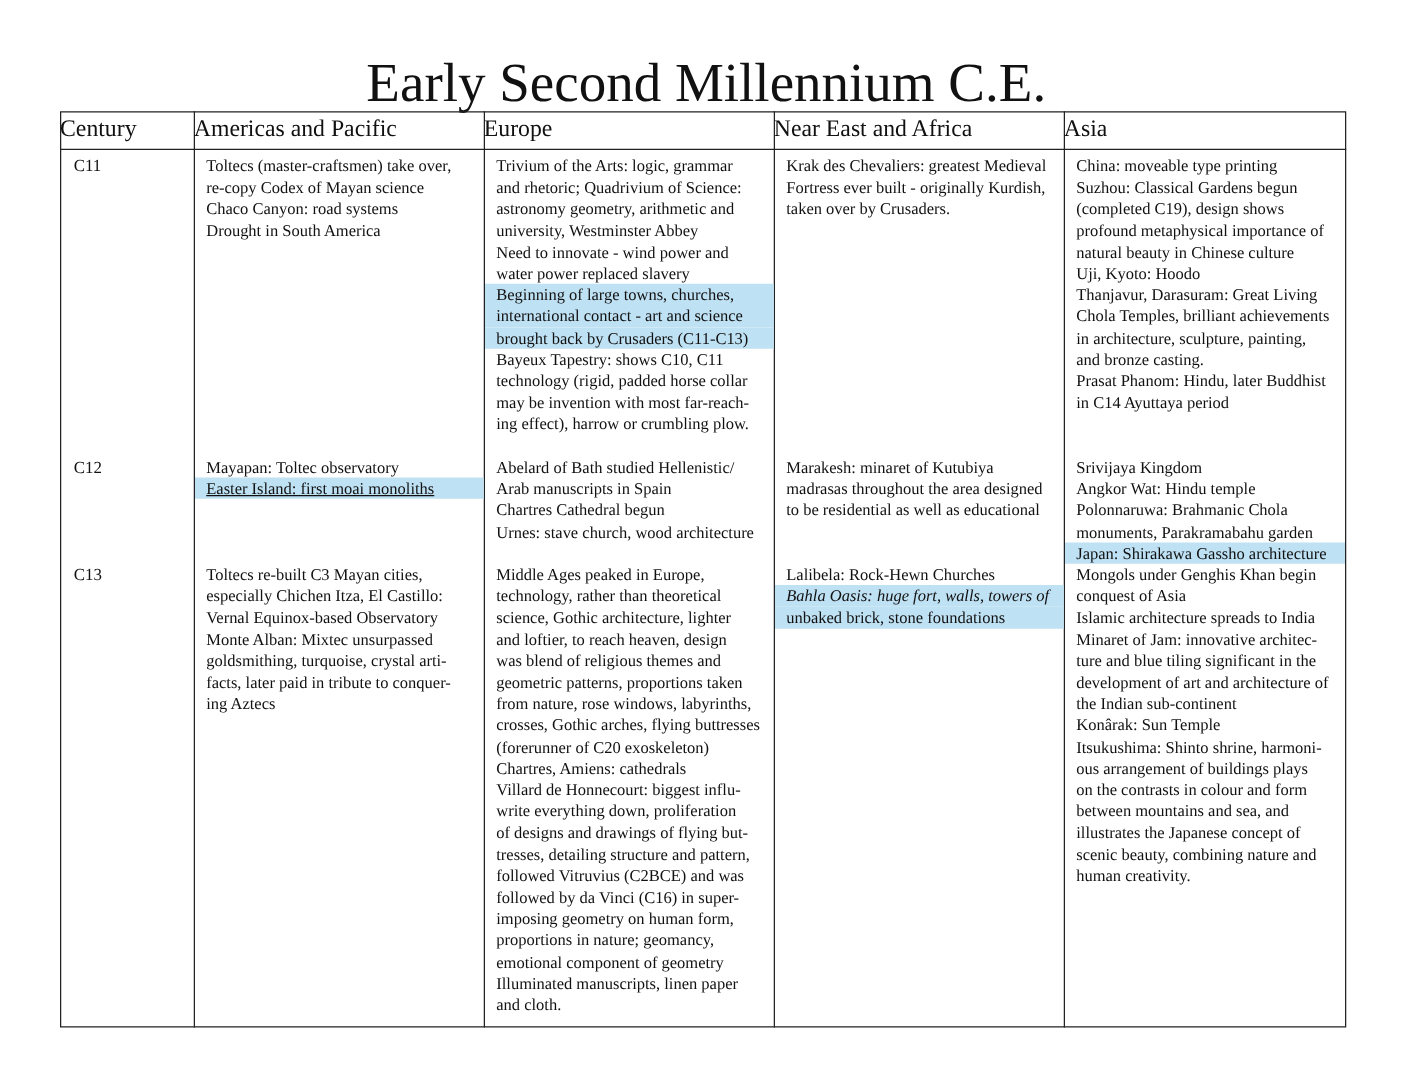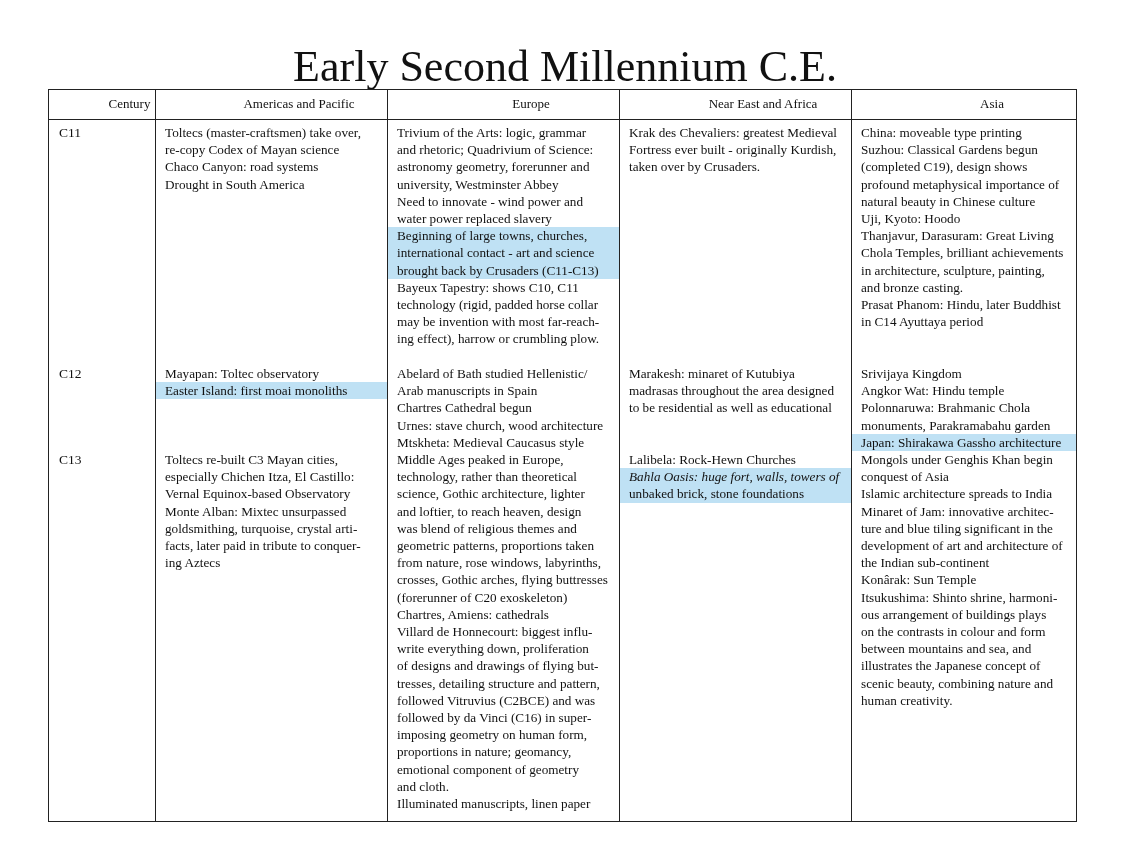--- a/index.html
+++ b/index.html
@@ -4,21 +4,21 @@
 <style>
   html, body { margin: 0; padding: 0; background: #ffffff; }
   body { width: 1130px; height: 857px; position: relative; overflow: hidden;
          font-family: "Liberation Serif", "DejaVu Serif", serif; color: #111; }
   .title { position: absolute; left: 0; width: 1130px; top: 42px; text-align: center;
            font-size: 44px; line-height: 50px; font-weight: normal; letter-spacing: 0px; }
   .frame { position: absolute; left: 48px; top: 89px; width: 1029px; height: 733px;
            border: 1.5px solid #222; box-sizing: border-box; }
   .col-line { position: absolute; top: 89px; height: 733px; width: 0; border-left: 1.5px solid #222; }
   .head-line { position: absolute; left: 48px; width: 1029px; top: 119px; height: 0; border-top: 1.5px solid #222; }
-  .hdr { position: absolute; top: 93px; height: 22px; text-align: center; font-size: 13px; line-height: 22px; padding-left: 28px; }
+  .hdr { position: absolute; top: 93px; height: 22px; text-align: left; font-size: 19px; line-height: 22px; }
   .cell { position: absolute; font-size: 13.2px; line-height: 17.2px; white-space: nowrap; }
   .cell .ln { display: block; padding-left: 9px; }
   .cell .ln.hl { background: #bfe1f4; }
   .cent { position: absolute; left: 59px; font-size: 13.5px; line-height: 17.2px; }
 </style>
 </head>
 <body>
 
 <div class="title">Early Second Millennium C.E.</div>
 
@@ -41,21 +41,21 @@
 
 <div class="cell" style="left:156px;width:231px;top:124px">
     <span class="ln">Toltecs (master-craftsmen) take over,</span>
     <span class="ln">re-copy Codex of Mayan science</span>
     <span class="ln">Chaco Canyon: road systems</span>
     <span class="ln">Drought in South America</span>
   </div>
 <div class="cell" style="left:388px;width:231px;top:124px">
     <span class="ln">Trivium of  the Arts: logic, grammar</span>
     <span class="ln">and rhetoric; Quadrivium of Science:</span>
-    <span class="ln">astronomy geometry, forerunner and</span>
+    <span class="ln">astronomy geometry, arithmetic and</span>
     <span class="ln">university, Westminster Abbey</span>
     <span class="ln">Need to innovate - wind power and</span>
     <span class="ln">water power replaced slavery</span>
     <span class="ln hl" style="background: rgb(191, 225, 244);">Beginning of large towns, churches,</span>
     <span class="ln hl" style="background: rgb(191, 225, 244);">international contact - art and science</span>
     <span class="ln hl" style="background: rgb(191, 225, 244);">brought back by Crusaders (C11-C13)</span>
     <span class="ln">Bayeux Tapestry: shows C10, C11</span>
     <span class="ln">technology (rigid, padded horse collar</span>
     <span class="ln">may be invention with most far-reach-</span>
     <span class="ln">ing effect), harrow or crumbling plow.</span>
@@ -75,28 +75,27 @@
     <span class="ln">Thanjavur, Darasuram: Great Living</span>
     <span class="ln">Chola Temples, brilliant achievements</span>
     <span class="ln">in architecture, sculpture, painting,</span>
     <span class="ln">and bronze casting.</span>
     <span class="ln">Prasat Phanom: Hindu, later Buddhist</span>
     <span class="ln">in C14 Ayuttaya period</span>
   </div>
 
 <div class="cell" style="left:156px;width:231px;top:365px">
     <span class="ln">Mayapan: Toltec observatory</span>
-    <span class="ln hl" style="background: rgb(191, 225, 244);">Easter Island: first moai monoliths</span>
+    <span class="ln hl" style="background: rgb(191, 225, 244); text-decoration: underline;">Easter Island: first moai monoliths</span>
   </div>
 <div class="cell" style="left:388px;width:231px;top:365px">
     <span class="ln">Abelard of Bath studied Hellenistic/</span>
     <span class="ln">Arab manuscripts in Spain</span>
     <span class="ln">Chartres Cathedral begun</span>
     <span class="ln">Urnes: stave church, wood architecture</span>
-    <span class="ln">Mtskheta: Medieval Caucasus style</span>
   </div>
 <div class="cell" style="left:620px;width:231px;top:365px">
     <span class="ln">Marakesh: minaret of Kutubiya</span>
     <span class="ln">madrasas throughout the area designed</span>
     <span class="ln">to be residential as well as educational</span>
   </div>
 <div class="cell" style="left:852px;width:224px;top:365px">
     <span class="ln">Srivijaya Kingdom</span>
     <span class="ln">Angkor Wat: Hindu temple</span>
     <span class="ln">Polonnaruwa: Brahmanic Chola</span>
@@ -126,22 +125,22 @@
     <span class="ln">Chartres, Amiens: cathedrals</span>
     <span class="ln">Villard de Honnecourt: biggest influ-</span>
     <span class="ln">write everything down, proliferation</span>
     <span class="ln">of designs and drawings of flying but-</span>
     <span class="ln">tresses, detailing structure and pattern,</span>
     <span class="ln">followed Vitruvius (C2BCE) and was</span>
     <span class="ln">followed by da Vinci (C16) in super-</span>
     <span class="ln">imposing geometry on human form,</span>
     <span class="ln">proportions in nature; geomancy,</span>
     <span class="ln">emotional component of geometry</span>
+    <span class="ln">Illuminated manuscripts, linen paper</span>
     <span class="ln">and cloth.</span>
-    <span class="ln">Illuminated manuscripts, linen paper</span>
   </div>
 <div class="cell" style="left:620px;width:231px;top:451px">
     <span class="ln">Lalibela: Rock-Hewn Churches</span>
     <span class="ln hl" style="background: rgb(191, 225, 244); font-style: italic;">Bahla Oasis: huge fort, walls, towers of</span>
     <span class="ln hl" style="background: rgb(191, 225, 244);">unbaked brick, stone foundations</span>
   </div>
 <div class="cell" style="left:852px;width:224px;top:451px">
     <span class="ln">Mongols under Genghis Khan begin</span>
     <span class="ln">conquest of Asia</span>
     <span class="ln">Islamic architecture spreads to India</span>

